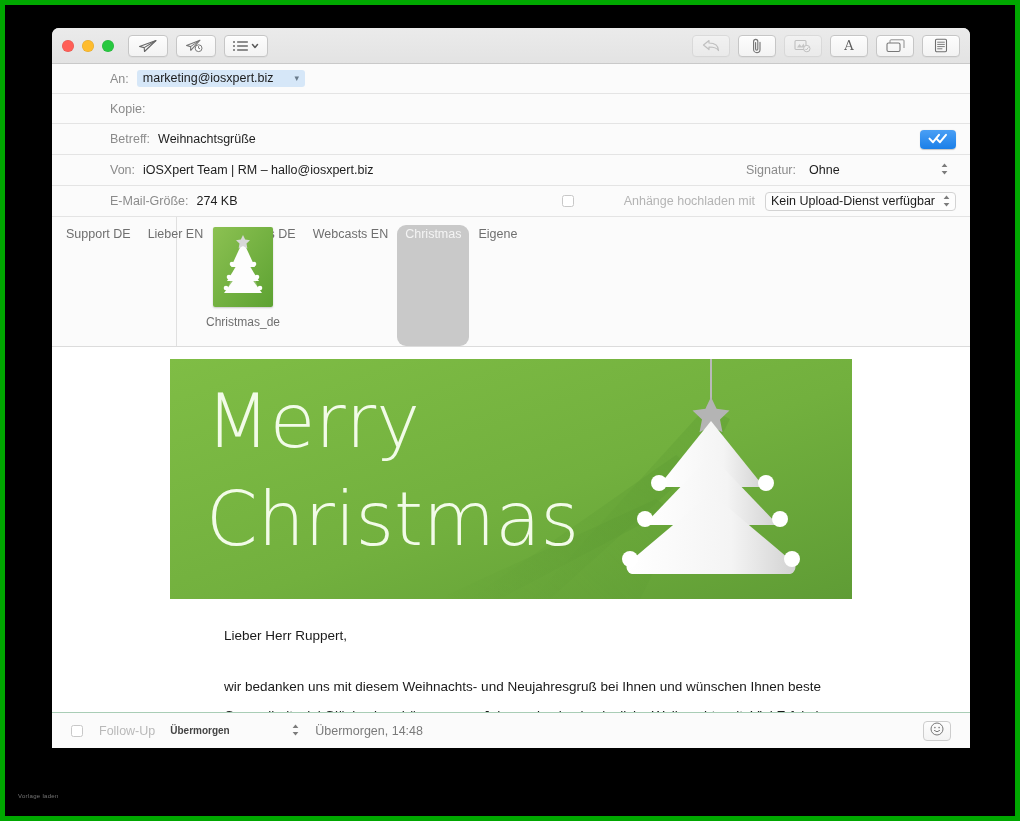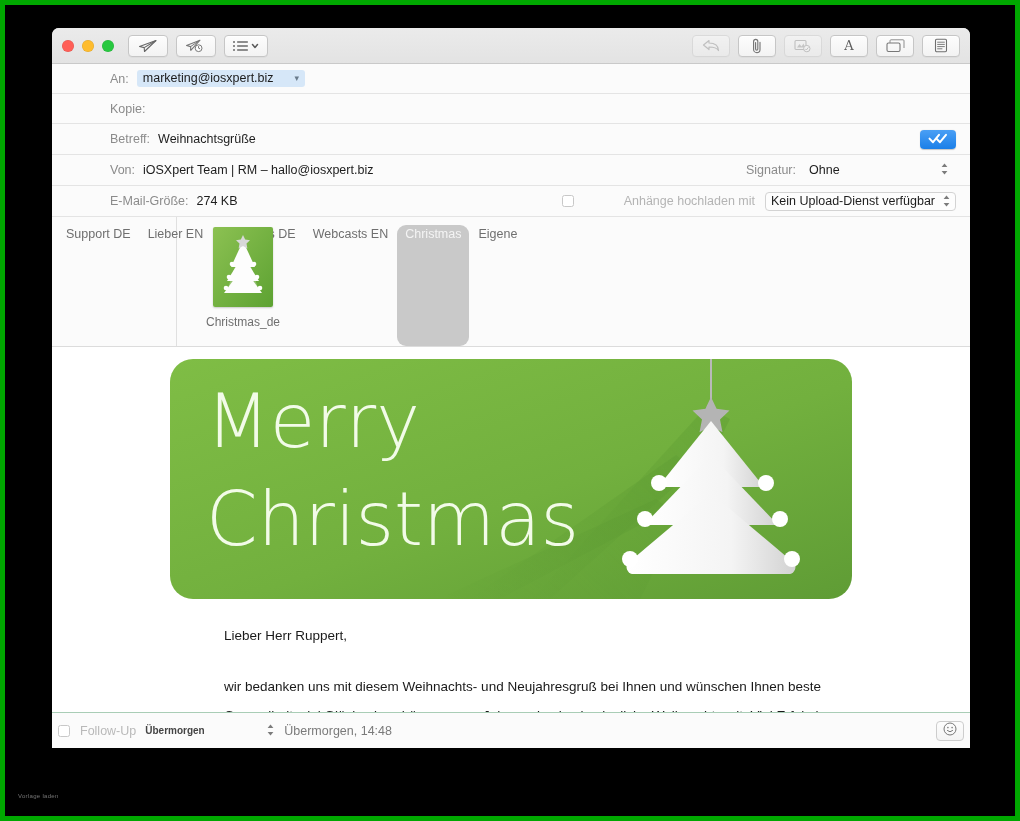--- a/index.html
+++ b/index.html
@@ -123,36 +123,36 @@
     width:60px; height:80px; border-radius:2px; overflow:hidden;
     box-shadow:0 1px 2px rgba(0,0,0,.2);
   }
   .thumb-label { font-size:12px; color:#6f6f6f; margin-top:8px; white-space:nowrap; }
 
   
   .body-area { flex:1; background:#fff; overflow:hidden; position:relative; }
   .banner {
     margin:12px auto 0 auto;
     width:682px; height:240px;
-    position:relative; overflow:hidden;border-radius:23px;
+    position:relative; overflow:hidden;
   }
   .mailtext { padding:22px 0 0 0; }
   .mailtext p {
     font-size:13.5px; color:#1a1a1a; line-height:29px;
     margin:0 0 0 172px; width:625px;
   }
   .mailtext p.gap { margin-top:22px; }
 
   
   .bottombar {
     flex:0 0 36px; height:36px;
     background:#fbfbfb;
     border-top:1px solid #a9cdb6;
     display:flex; align-items:center;
-    padding:0 6px; gap:4px;
+    padding:0 19px; gap:10px;
   }
   .fu-label { font-size:12.5px; color:#b9b9b9; }
   .fu-popup {
     width:140px; height:20px;
     display:flex; align-items:center; justify-content:space-between;
     font-size:10px; color:#444; padding:0 5px;font-weight:bold;
   }
   .fu-date { font-size:12.5px; color:#7a7a7a; }
   .emoji-btn {
     width:28px; height:20px; border-radius:4px;

